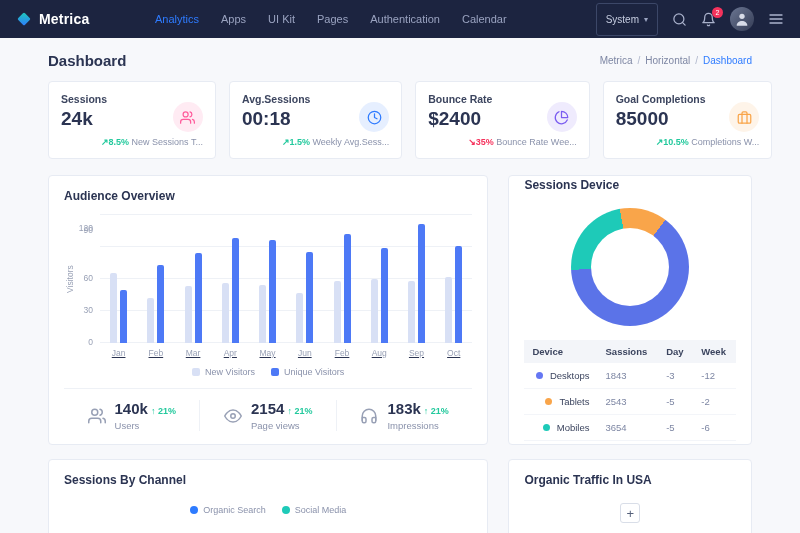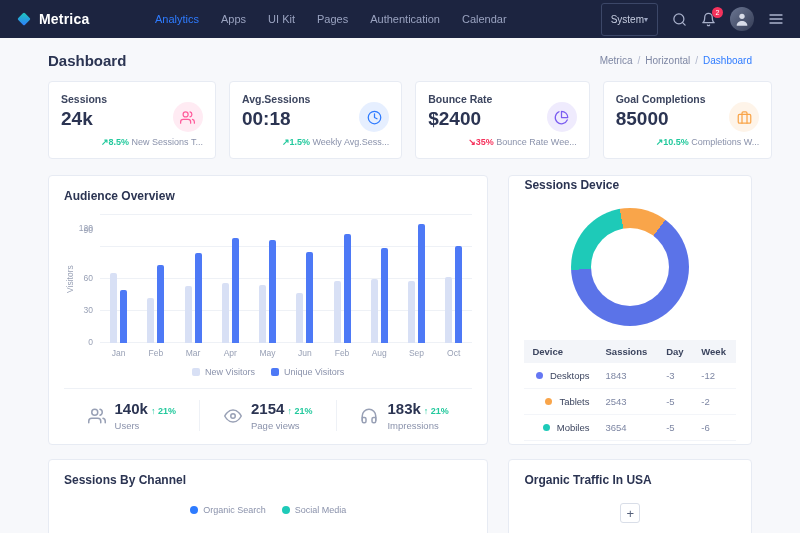--- a/index.html
+++ b/index.html
@@ -9,21 +9,21 @@
   svg { display:block; }
 
   
   .topbar { height:38px; background:var(--topbar-bg,#1c2440); display:flex; align-items:center; padding:0 16px; }
   .logo { display:flex; align-items:center; gap:7px; width:128px; text-decoration:none; }
   .logo-text { color:#ffffff; font-weight:bold; font-size:14px; letter-spacing:.2px; }
   .main-nav { display:flex; flex:1; align-items:center; }
   .nav-item { color:#9aa3c0; font-size:11px; padding:6px 11px; text-decoration:none; white-space:nowrap; }
   .nav-item.active { color:var(--accent,#2e7bff); }
   .topbar-right { display:flex; align-items:center; gap:14px; }
-  .system-btn { display:flex; align-items:center; border:1px solid #3c4768; border-radius:3px;
+  .system-btn { display:flex; align-items:center; gap:5px; border:1px solid #3c4768; border-radius:3px;
                 color:#c6cde0; font-size:10px; padding:10px 9px; background:transparent; font-family:inherit; }
   .chev { font-size:8px; color:#9aa3c0; }
   .icon-btn { color:#aab2cc; position:relative; display:inline-flex; }
   .badge { position:absolute; top:-5px; right:-7px; background:var(--negative,#f5325c); color:#fff; font-size:7px;
            min-width:11px; height:11px; border-radius:6px; display:flex; align-items:center; justify-content:center; padding:0 2px; }
   .avatar { width:24px; height:24px; border-radius:50%; background:linear-gradient(135deg,#6b7692,#343c55);
             display:flex; align-items:center; justify-content:center; color:#d8dce8; overflow:hidden; }
 
   
   .page-head { display:flex; align-items:center; justify-content:space-between; padding:14px 48px 12px; }
@@ -57,21 +57,21 @@
   .chart-main { flex:1; }
   .plot-row { display:flex; }
   .yaxis { width:24px; position:relative; height:128px; }
   .ytick { position:absolute; right:7px; font-size:8.5px; color:#98a0b5; }
   .plot { flex:1; position:relative; height:128px; display:flex; align-items:flex-end; }
   .gridline { position:absolute; left:0; right:0; height:1px; background:#eef1f6; }
   .bar-pair { flex:1; display:flex; justify-content:center; gap:3px; align-items:flex-end; height:100%; position:relative; }
   .bar { width:7px; border-radius:2px 2px 0 0; }
   .xrow { display:flex; margin-top:5px; }
   .yaxis-spacer { width:24px; }
-  .xlabels { flex:1; display:flex; }
+  .xlabels { flex:1; display:flex;text-decoration:underline; }
   .xlab { flex:1; text-align:center; font-size:8.5px; color:#98a0b5; }
   .legend { display:flex; justify-content:center; gap:16px; margin-top:9px; font-size:9px; color:#8a92ab; align-items:center; }
   .legend-item { display:flex; align-items:center; gap:5px; }
   .lg-sq { width:8px; height:8px; border-radius:2px; display:inline-block; }
   .lg-dot { width:8px; height:8px; border-radius:50%; display:inline-block; }
 
   
   .audience-stats { display:flex; border-top:1px solid #eef1f6; margin-top:11px; padding-top:11px; }
   .aud-stat { flex:1; display:flex; align-items:center; justify-content:center; gap:9px; }
   .aud-stat + .aud-stat { border-left:1px solid #eef1f6; }

